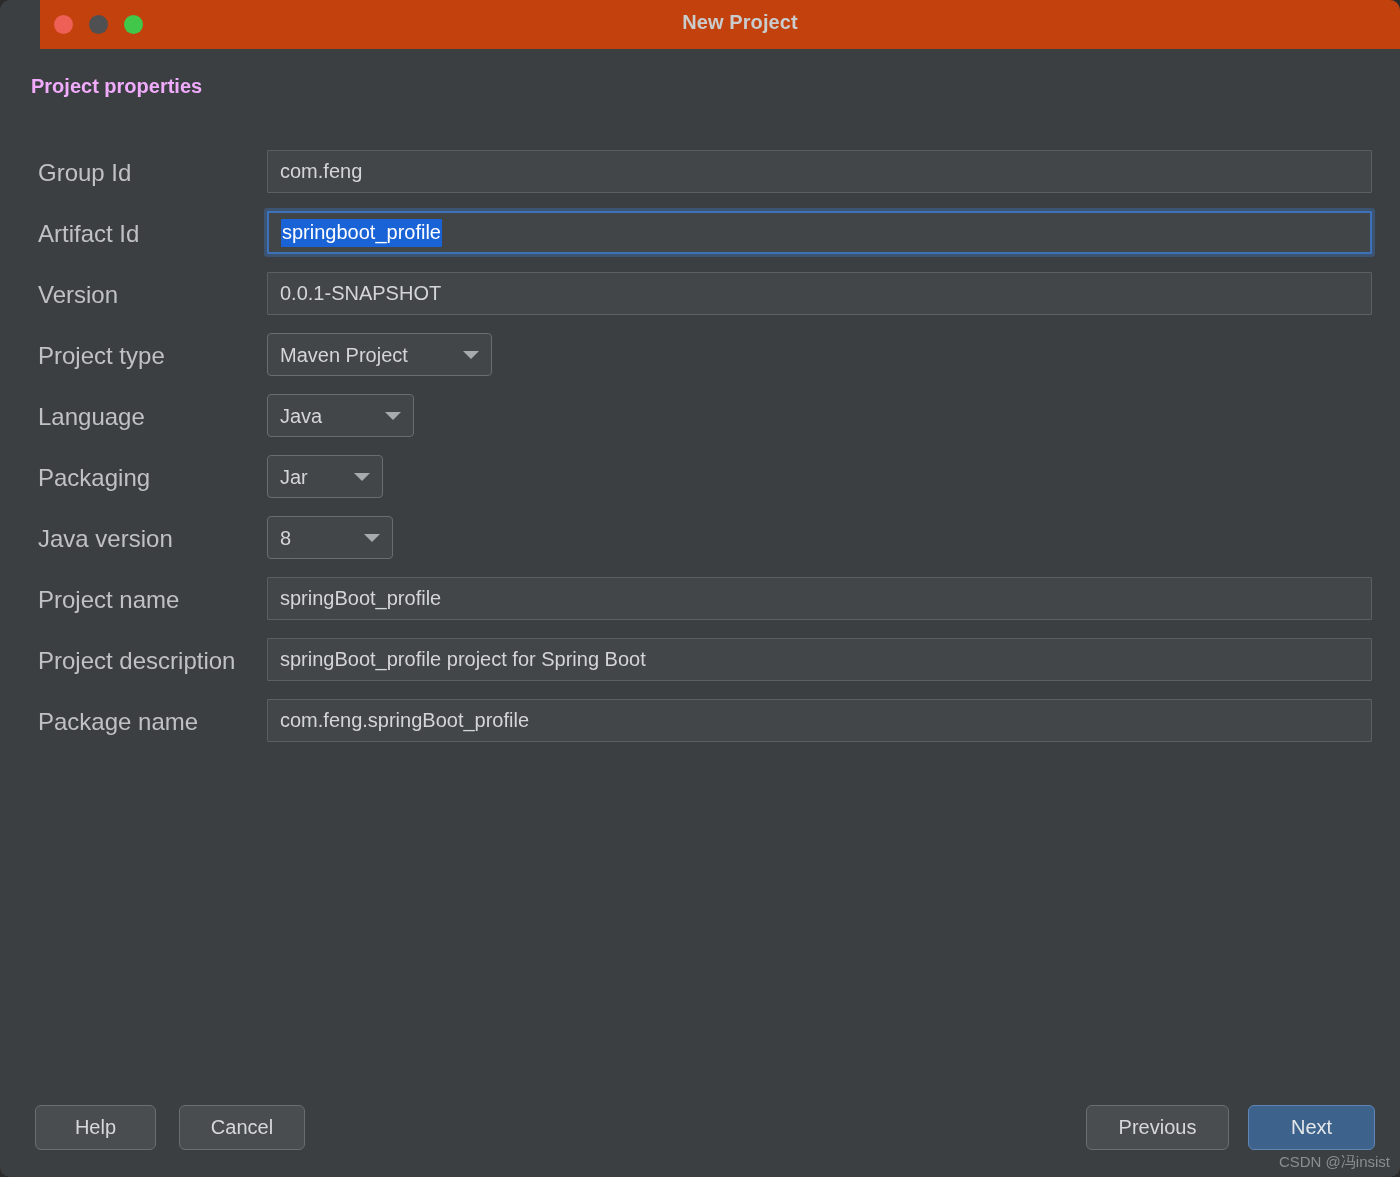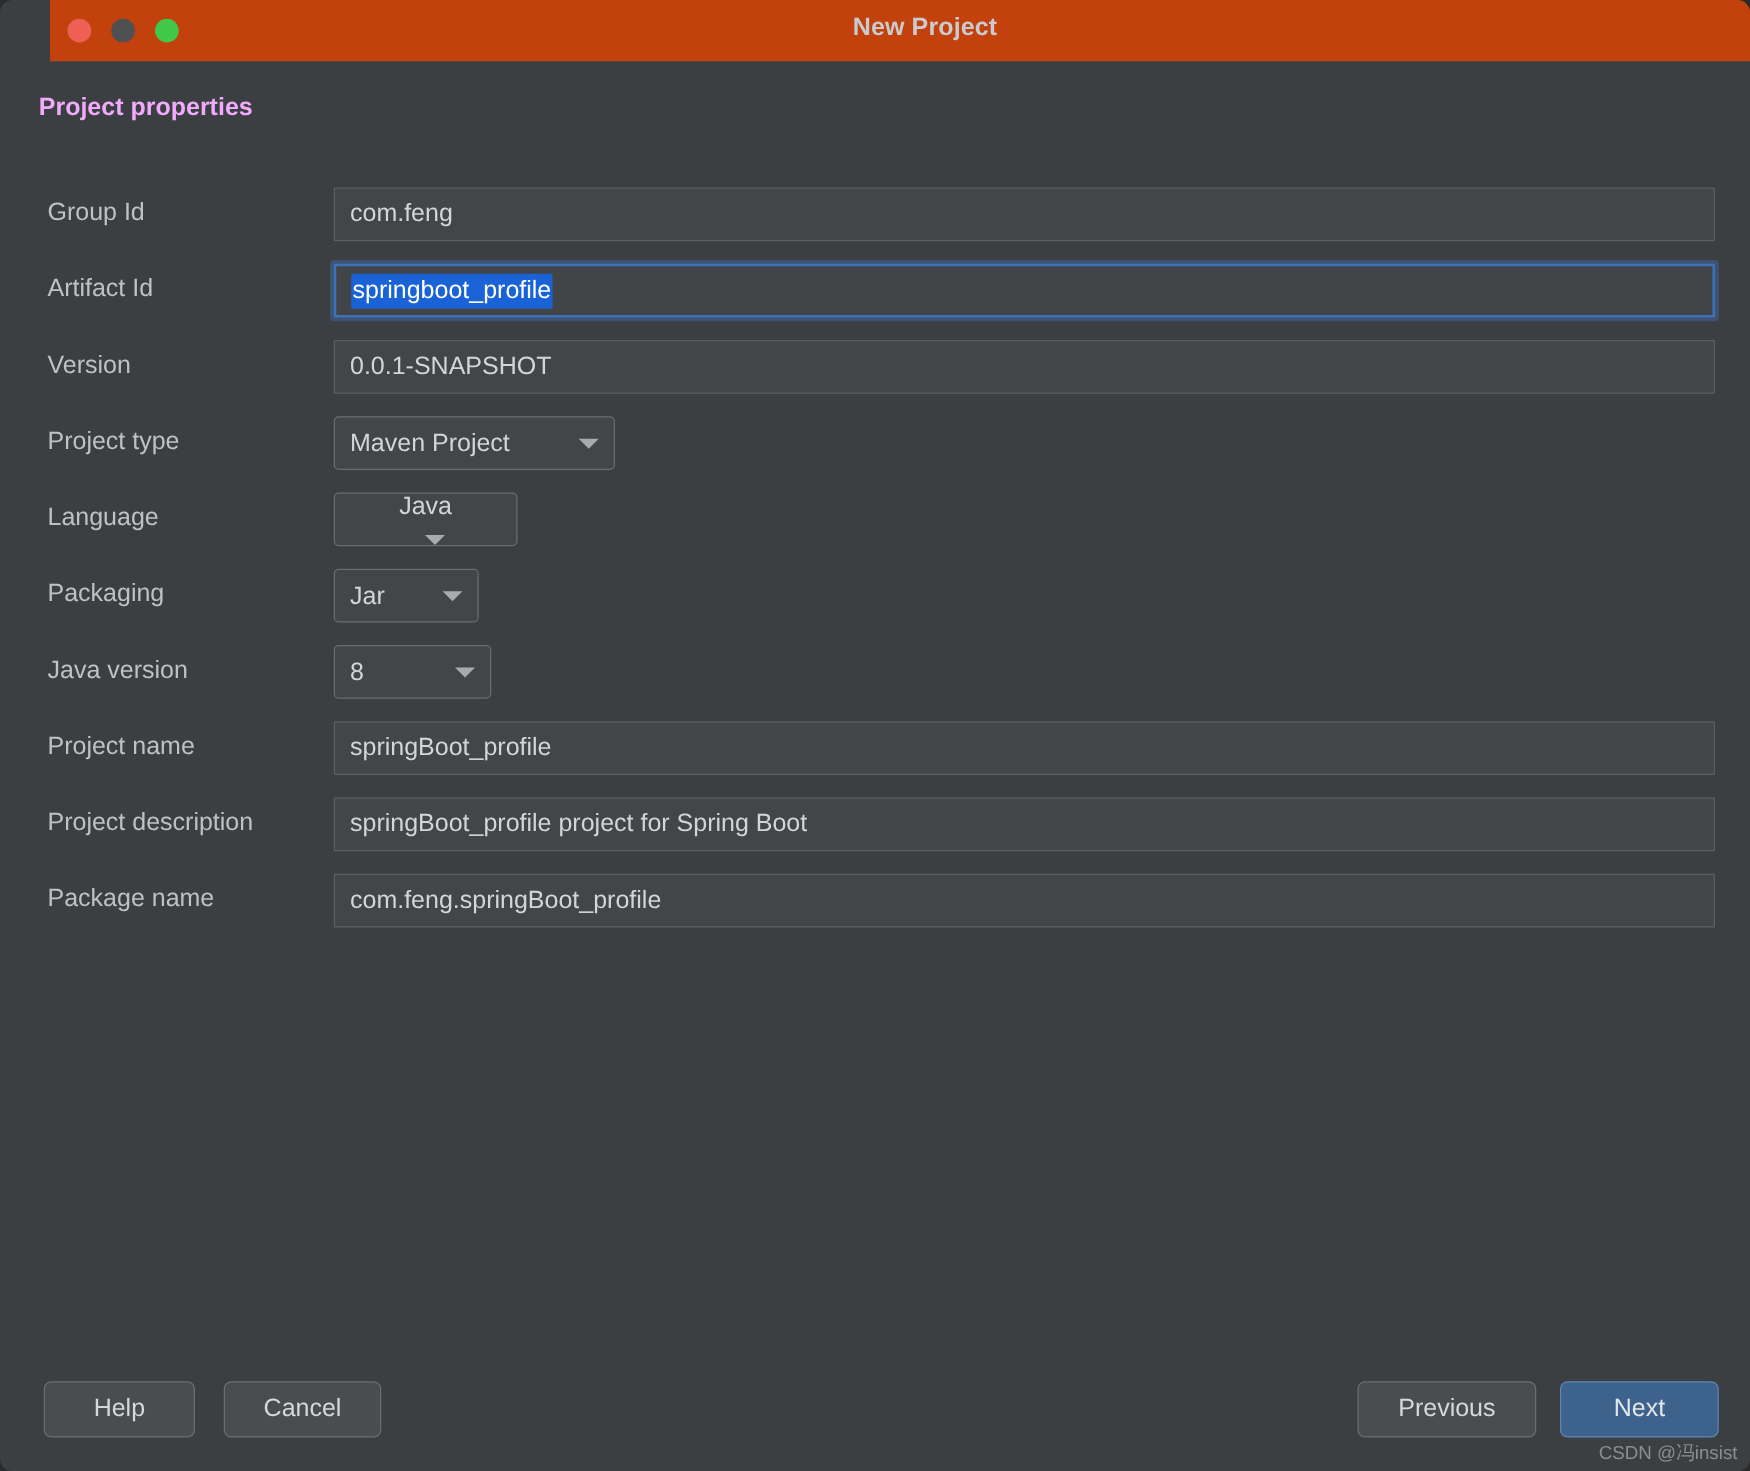--- a/index.html
+++ b/index.html
@@ -79,21 +79,21 @@
     width: 1400px;
   }
   .row {
     position: relative;
     height: 61px;
   }
   .row-label {
     position: absolute;
     left: 38px;
     top: 11px;
-    font-size: 20px;
+    font-size: 24px;
     color: #bfc1c3;
     white-space: nowrap;
   }
   .field-wrap {
     position: absolute;
     left: 267px;
     top: 2px;
   }
 
   
@@ -243,21 +243,21 @@
         <div class="combo" style="width:225px;">
           <span class="combo-text">Maven Project</span>
           <span class="arrow"></span>
         </div>
       </div>
     </div>
 
     <div class="row">
       <div class="row-label">Language</div>
       <div class="field-wrap">
-        <div class="combo" style="width:147px;flex-direction:column;">
+        <div class="combo" style="width:147px;">
           <span class="combo-text">Java</span>
           <span class="arrow"></span>
         </div>
       </div>
     </div>
 
     <div class="row">
       <div class="row-label">Packaging</div>
       <div class="field-wrap">
         <div class="combo" style="width:116px;">

